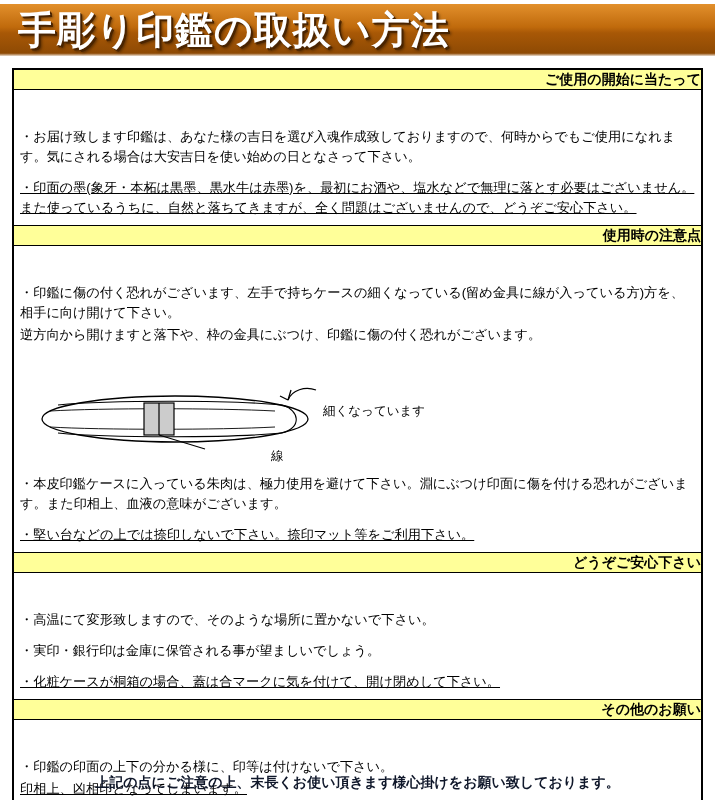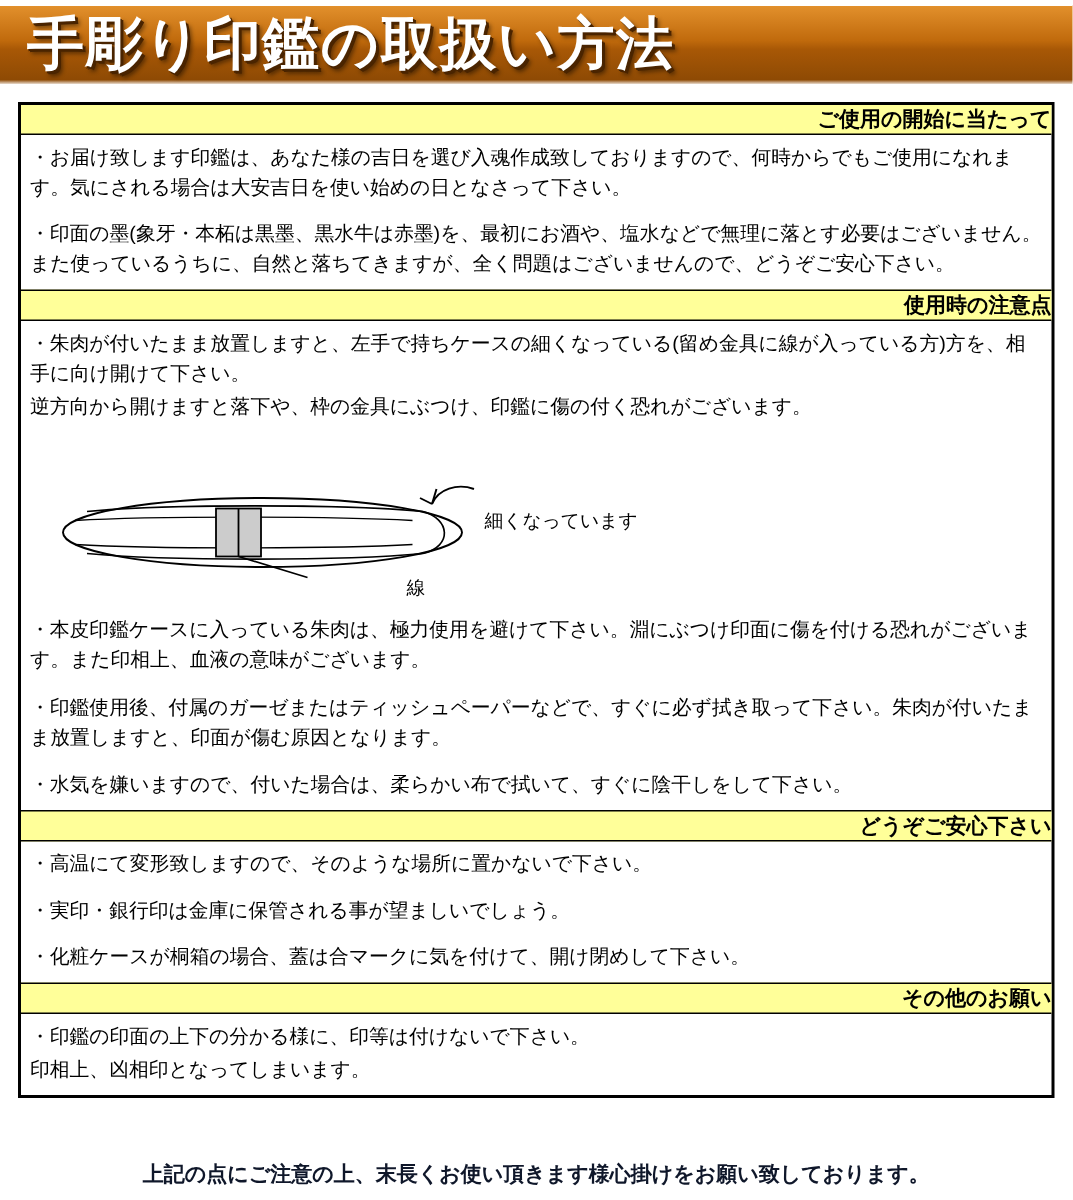--- a/index.html
+++ b/index.html
@@ -77,26 +77,27 @@
     line-height: 19px;
     height: 19px;
   }
   .section-head.first { border-top: none; }
 
   .section-body {
     padding: 5px 6px 5px 6px;
     font-size: 13.2px;
     line-height: 20px;
     color: #000000;
+    margin-top: 32px;
   }
   .para {
     margin: 0 0 11px 0;
     text-indent: 0;
   }
-  .para:last-child { margin-bottom: 2px; }
+  .para:last-child { margin-bottom: 2px; text-decoration: underline; }
   .para.tight { margin-bottom: 2px; }
 
   
   .illus {
     position: relative;
     height: 112px;
     margin: 2px 0 6px 0;
   }
   .illus svg { display: block; }
   .illus-label {
@@ -135,21 +136,21 @@
   <div class="frame">
 
     <div class="section-head first">ご使用の開始に当たって</div>
     <div class="section-body">
       <p class="para">・お届け致します印鑑は、あなた様の吉日を選び入魂作成致しておりますので、何時からでもご使用になれます。気にされる場合は大安吉日を使い始めの日となさって下さい。</p>
       <p class="para">・印面の墨(象牙・本柘は黒墨、黒水牛は赤墨)を、最初にお酒や、塩水などで無理に落とす必要はございません。また使っているうちに、自然と落ちてきますが、全く問題はございませんので、どうぞご安心下さい。</p>
     </div>
 
     <div class="section-head">使用時の注意点</div>
     <div class="section-body">
-      <p class="para tight">・朱肉が付いたまま放置しますと、左手で持ちケースの細くなっている(留め金具に線が入っている方)方を、相手に向け開けて下さい。</p>
+      <p class="para tight">・印鑑に傷の付く恐れがございます、左手で持ちケースの細くなっている(留め金具に線が入っている方)方を、相手に向け開けて下さい。</p>
       <p class="para">逆方向から開けますと落下や、枠の金具にぶつけ、印鑑に傷の付く恐れがございます。</p>
 
       <div class="illus">
         <svg width="400" height="112" viewBox="0 0 400 112">
 
           <path d="M296 34 C285 30 272 34 268 44" fill="none" stroke="#000000" stroke-width="1.3"></path>
           <path d="M268 44 L260 40 M268 44 L271 34" fill="none" stroke="#000000" stroke-width="1.3"></path>
 
           <ellipse cx="155" cy="63" rx="133" ry="23" fill="#ffffff" stroke="#000000" stroke-width="1.3"></ellipse>
           <path d="M38 49 C90 44 210 44 262 49" fill="none" stroke="#000000" stroke-width="1.1"></path>
@@ -162,26 +163,23 @@
           <rect x="124" y="47" width="30" height="32" fill="#cccccc" stroke="#000000" stroke-width="1.2"></rect>
           <line x1="139" y1="47" x2="139" y2="79" stroke="#000000" stroke-width="1.2"></line>
 
           <path d="M139 79 L185 93" fill="none" stroke="#000000" stroke-width="1.1"></path>
         </svg>
         <div class="illus-label narrow">細くなっています</div>
         <div class="illus-label line">線</div>
       </div>
 
       <p class="para">・本皮印鑑ケースに入っている朱肉は、極力使用を避けて下さい。淵にぶつけ印面に傷を付ける恐れがございます。また印相上、血液の意味がございます。</p>
+      <p class="para">・堅い台などの上では捺印しないで下さい。捺印マット等をご利用下さい。</p>
     </div>
 
-    <div class="section-body">
-      <p class="para">・印鑑使用後、付属のガーゼまたはティッシュペーパーなどで、すぐに必ず拭き取って下さい。朱肉が付いたまま放置しますと、印面が傷む原因となります。</p>
-      <p class="para">・水気を嫌いますので、付いた場合は、柔らかい布で拭いて、すぐに陰干しをして下さい。</p>
-    </div>
 
     <div class="section-head">どうぞご安心下さい</div>
     <div class="section-body">
       <p class="para">・高温にて変形致しますので、そのような場所に置かないで下さい。</p>
       <p class="para">・実印・銀行印は金庫に保管される事が望ましいでしょう。</p>
       <p class="para">・化粧ケースが桐箱の場合、蓋は合マークに気を付けて、開け閉めして下さい。</p>
     </div>
 
     <div class="section-head">その他のお願い</div>
     <div class="section-body">

